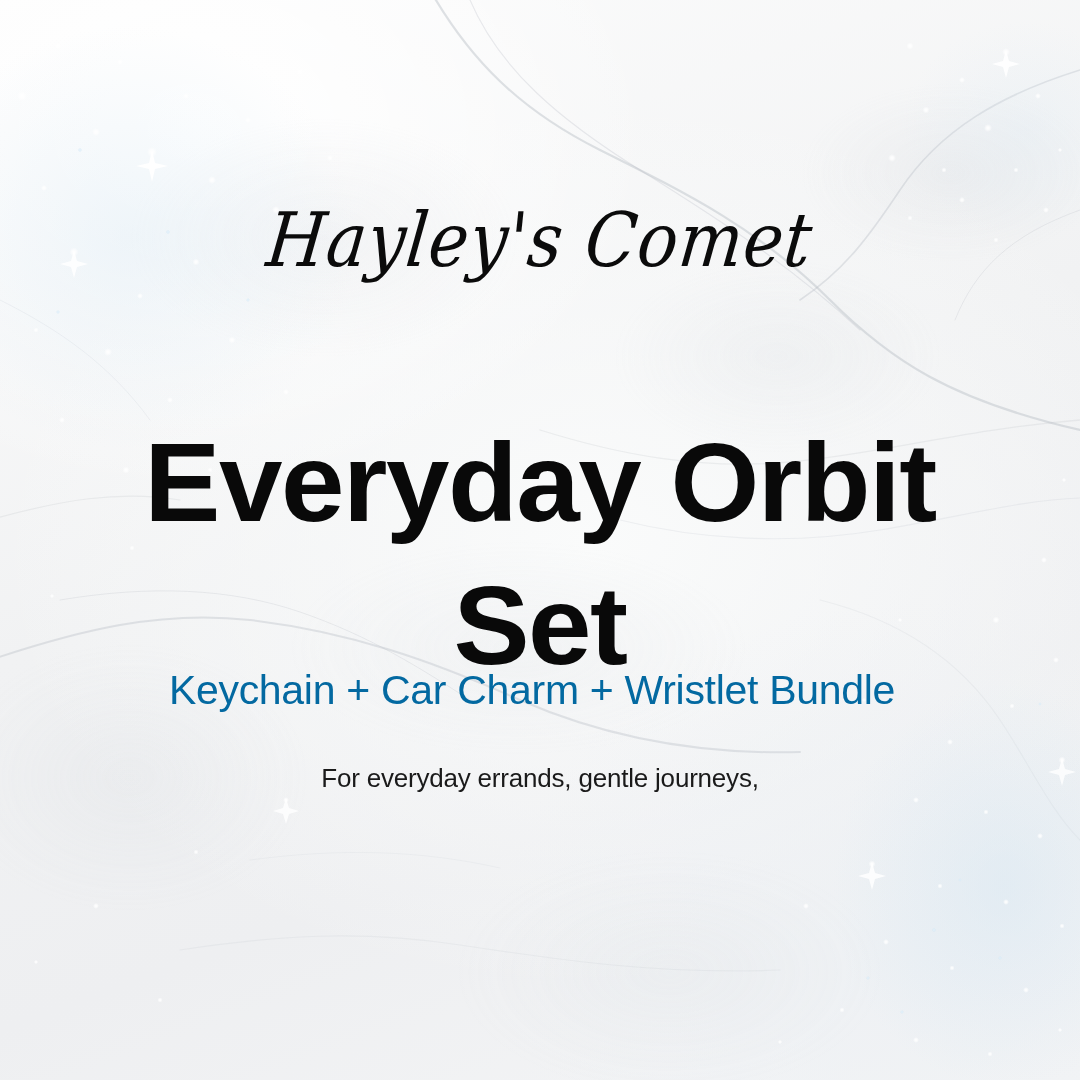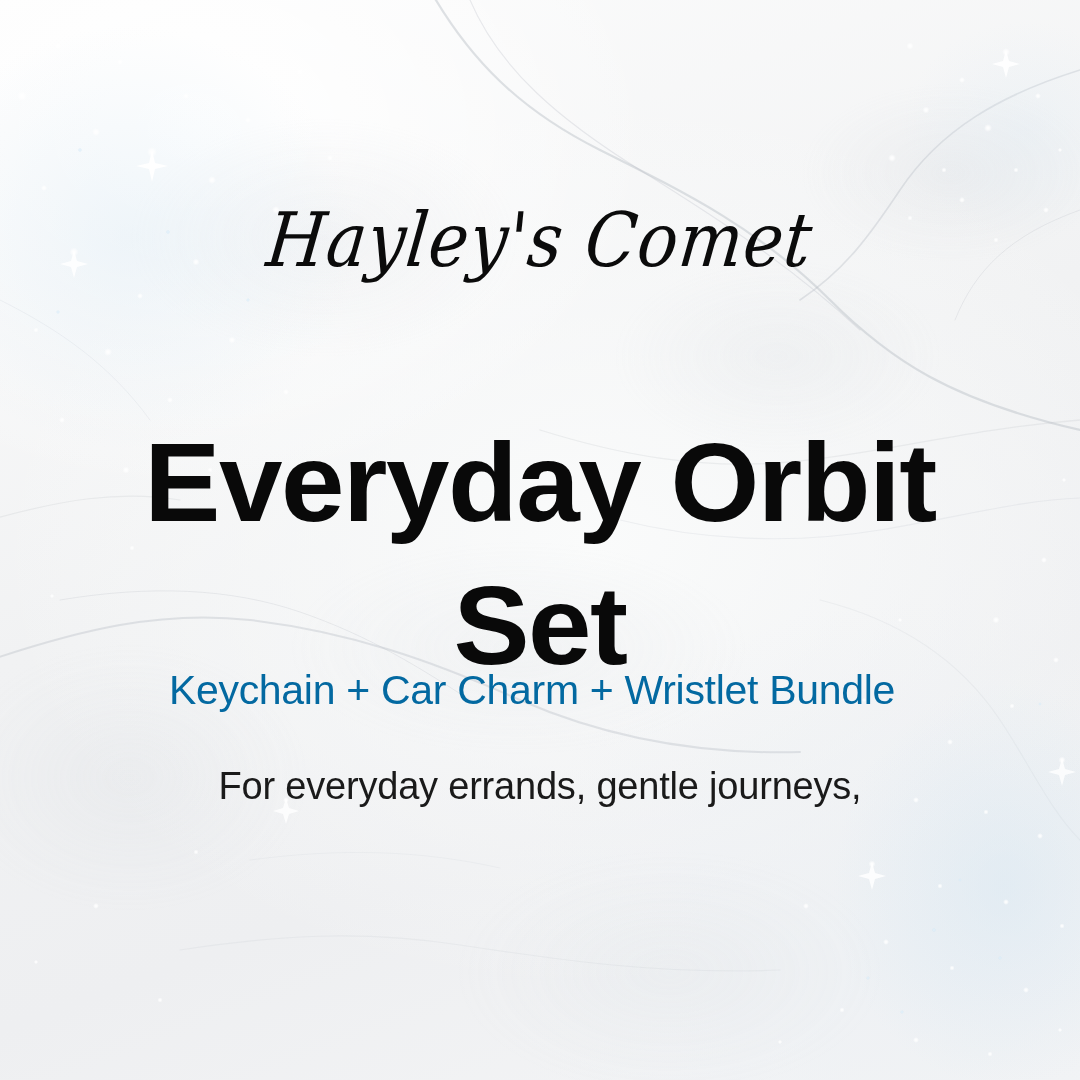--- a/index.html
+++ b/index.html
@@ -109,21 +109,21 @@
     color: #0369a1;
   }
 
   .description {
     position: absolute;
     top: 761px;
     left: 60px;
     right: 60px;
     font-family: "Liberation Sans", sans-serif;
     font-weight: 300;
-    font-size: 38px;
+    font-size: 26px;
     line-height: 1.36;
     letter-spacing: -0.2px;
     color: #1a1a1a;
   }
   .description .line { display: block; }
 </style>
 </head>
 <body>
 
 <div id="canvas">

